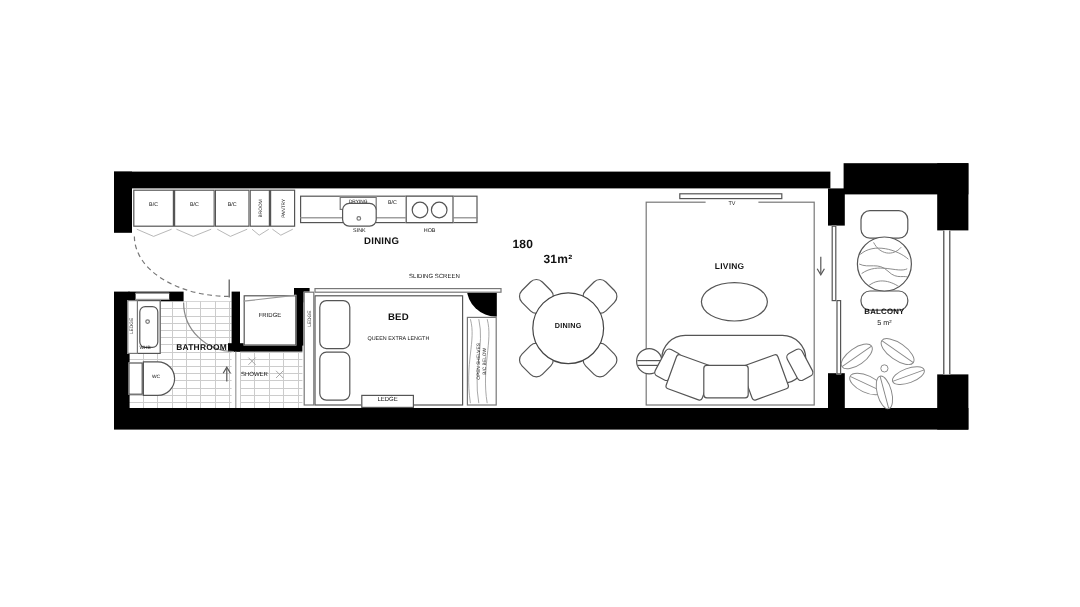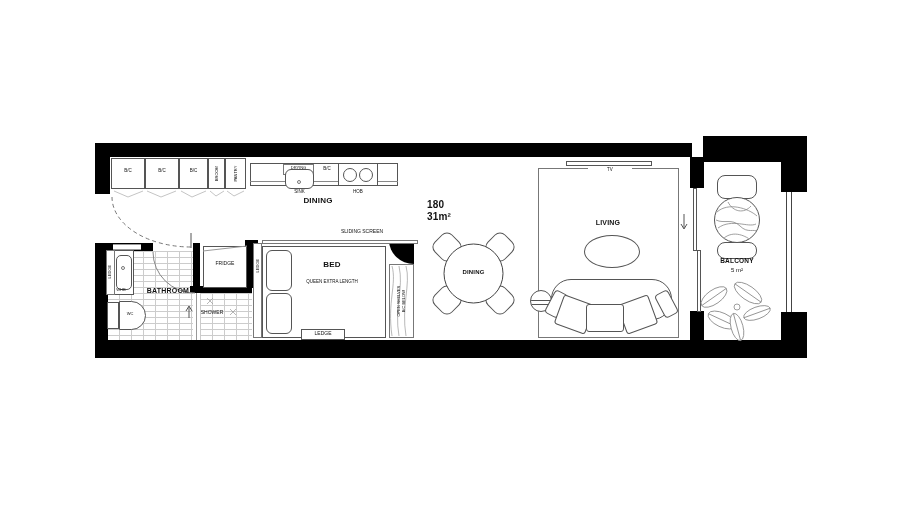--- a/index.html
+++ b/index.html
@@ -187,21 +187,21 @@
         </g>
       <g transform="rotate(75 737 327)">
           <ellipse cx="737" cy="327" rx="14" ry="6"></ellipse>
           <path d="M 723,327 L 751,327" fill="none"></path>
         </g>
       <circle cx="737" cy="307" r="3"></circle>
     </g>
   </svg>
 
   <div class="lbl b f10 left" style="left:427px;top:199px;width:50px;">180</div>
-  <div class="lbl b f10 left" style="left:427px;top:211px;width:50px;">31m²</div>
+  <div class="lbl b f10 left" style="left:427px;top:211px;width:50px;text-align:right;">31m²</div>
 
   <div class="lbl f45" style="left:111px;top:168px;width:34px;">B/C</div>
   <div class="lbl f45" style="left:145px;top:168px;width:34px;">B/C</div>
   <div class="lbl f45" style="left:179px;top:168px;width:29px;">B/C</div>
   <div class="vwrap" style="left:208px;top:158px;width:17px;height:31px;">
       <div class="vrot f4">BROOM</div>
     </div>
   <div class="vwrap" style="left:225px;top:158px;width:21px;height:31px;">
       <div class="vrot f4">PANTRY</div>
     </div>

